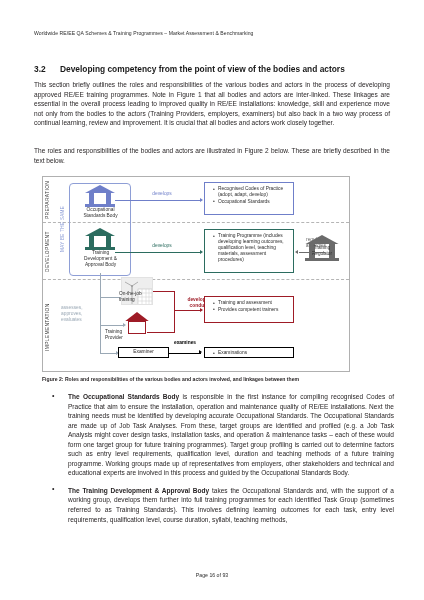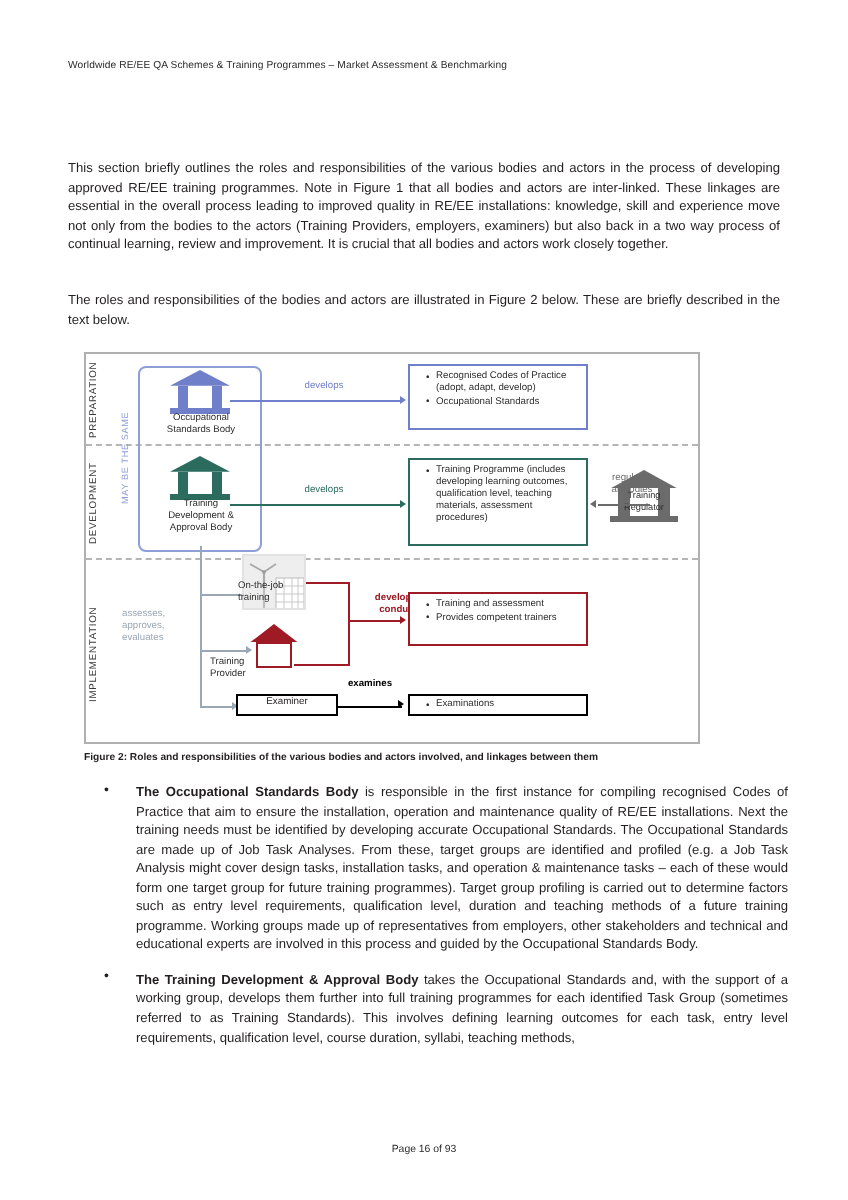--- a/index.html
+++ b/index.html
@@ -160,20 +160,23 @@
     text-align:center; font-size:5.2px; color:#2b2b2b;
   }
 </style>
 </head>
 <body>
 
 <div class="page">
 
   <div class="running-head">Worldwide RE/EE QA Schemes &amp; Training Programmes – Market Assessment &amp; Benchmarking</div>
 
+  <div class="sec-head">
+    <span class="num">3.2</span><span>Developing competency from the point of view of the bodies and actors</span>
+  </div>
 
   <div class="para p1">This section briefly outlines the roles and responsibilities of the various bodies and actors in the process of developing approved RE/EE training programmes. Note in Figure 1 that all bodies and actors are inter-linked. These linkages are essential in the overall process leading to improved quality in RE/EE installations: knowledge, skill and experience move not only from the bodies to the actors (Training Providers, employers, examiners) but also back in a two way process of continual learning, review and improvement. It is crucial that all bodies and actors work closely together.</div>
   <div class="para p2">The roles and responsibilities of the bodies and actors are illustrated in Figure 2 below. These are briefly described in the text below.</div>
 
   <div class="figure">
 
     <div class="band prep"></div>
     <div class="band dev"></div>
     <div class="band impl"></div>
 

